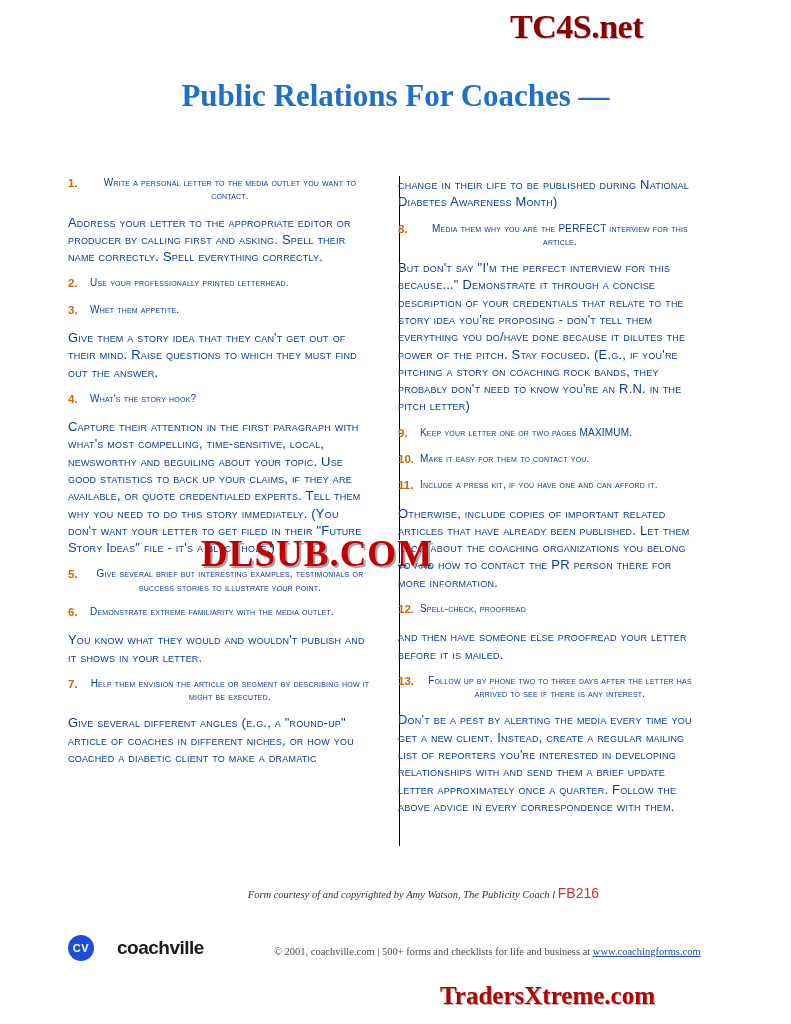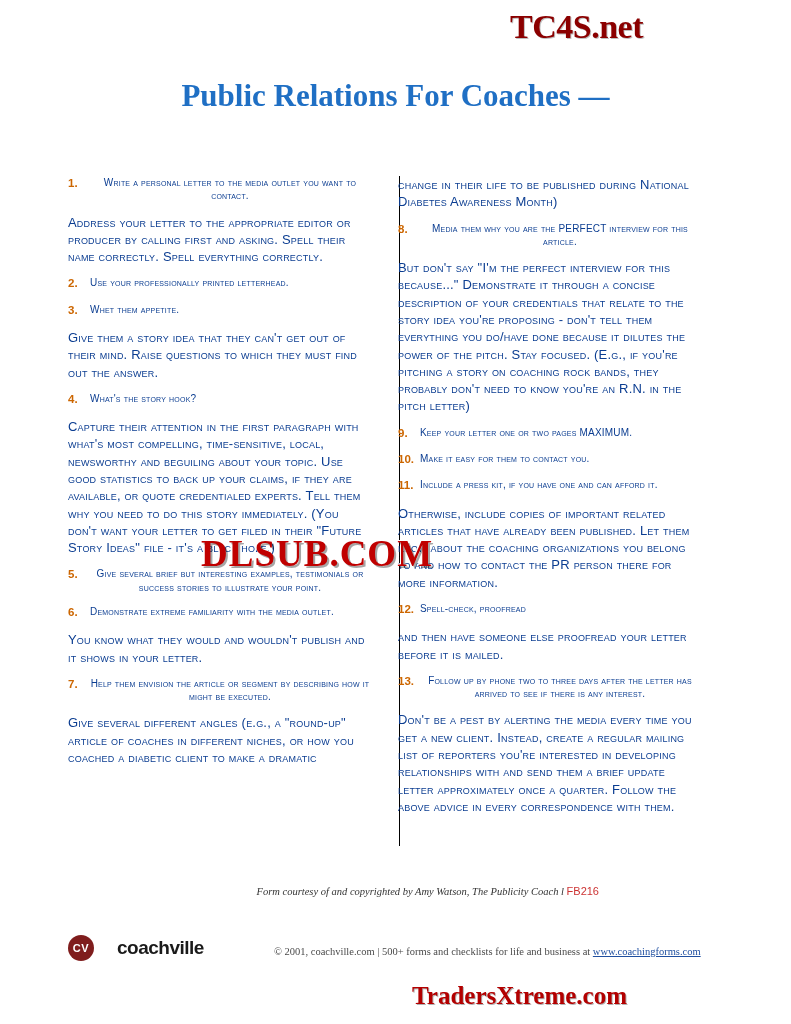--- a/index.html
+++ b/index.html
@@ -116,21 +116,21 @@
     letter-spacing: 1px;
     text-shadow: 2px 2px 0 rgba(0,0,0,0.35), -1px -1px 0 #ffffff;
     background: linear-gradient(to bottom, rgba(255,255,255,0.0) 0%, rgba(255,255,255,0.0) 100%);
     padding: 2px 6px;
     white-space: nowrap;
     margin-top: 41px;
   }
   .watermark-bottom {
     position: absolute;
     bottom: 14px;
-    right: 38px;
+    right: 10px;
     font-family: "Liberation Serif", serif;
     font-weight: bold;
     font-size: 25px;
     color: #b30000;
     text-shadow: 1px 1px 0 rgba(0,0,0,0.3);
   }
 
   
   .credit {
     position: absolute;
@@ -138,35 +138,35 @@
     right: 66px;
     font-size: 10.5px;
     font-style: italic;
     color: #333333;
     font-family: "Liberation Serif", serif;
   }
   .credit .code {
     color: #cc3333;
     font-style: normal;
     font-family: "Liberation Sans", sans-serif;
-    font-size: 11px;
+    font-size: 14px;
   }
   .footer-bar {
     position: absolute;
     top: 935px;
     left: 68px;
     width: 660px;
     display: flex;
     align-items: center;
   }
   .cv-badge {
     width: 26px;
     height: 26px;
     border-radius: 50%;
-    background: #7f1d1d;
+    background: #1d4ed8;
     color: #ffffff;
     font-size: 11px;
     font-weight: bold;
     display: flex;
     align-items: center;
     justify-content: center;
     letter-spacing: 0.5px;
   }
   .cv-name {
     margin-left: 23px;

